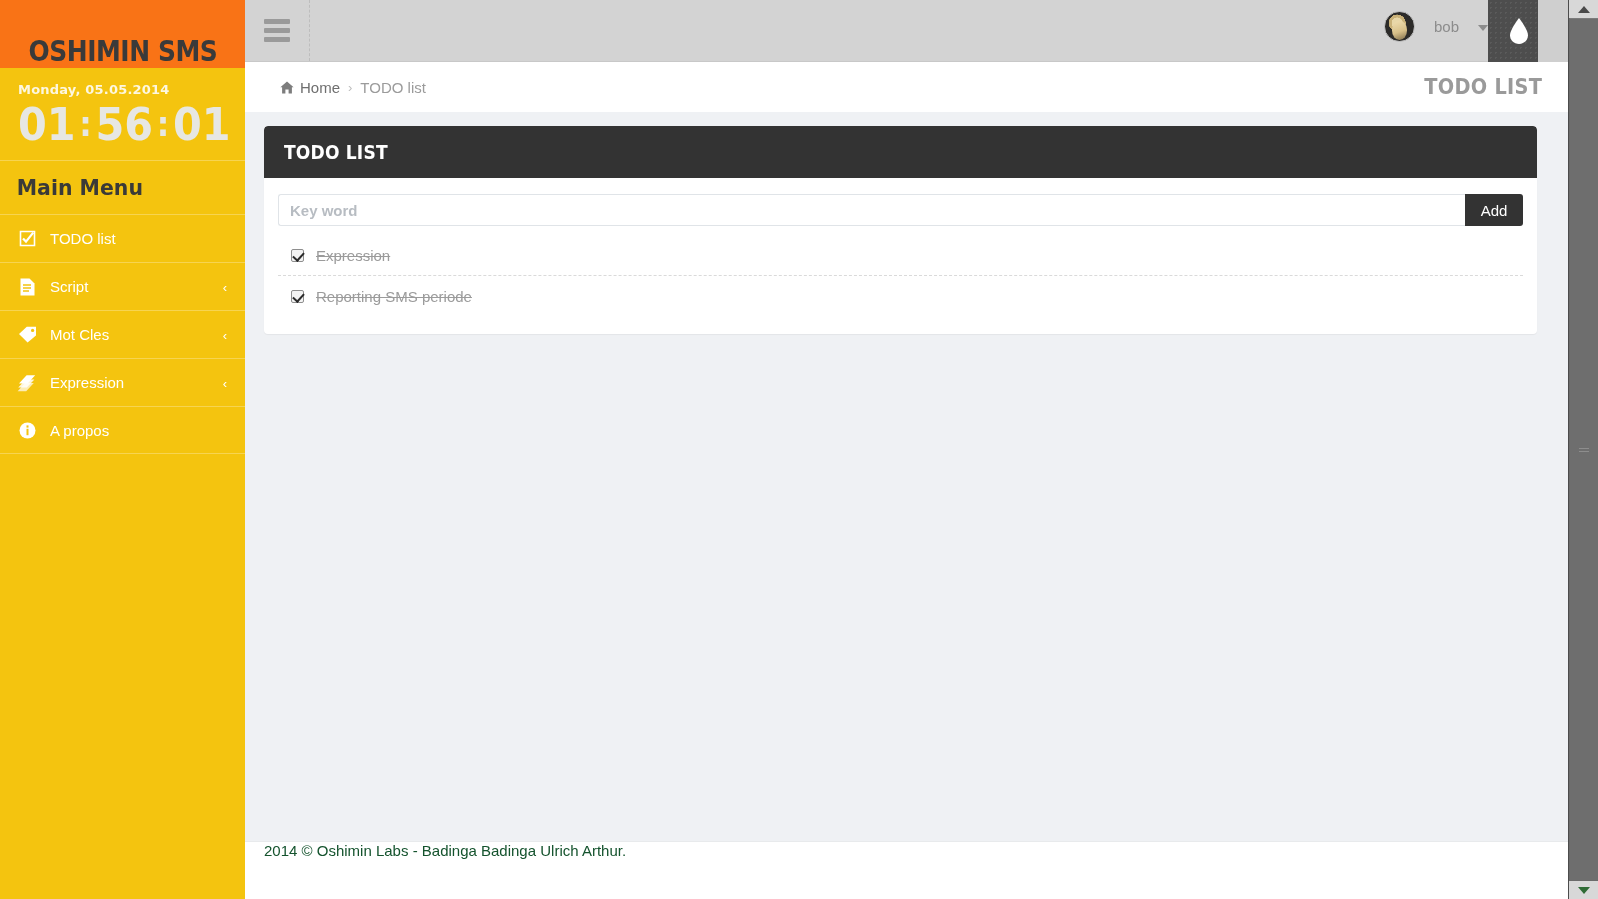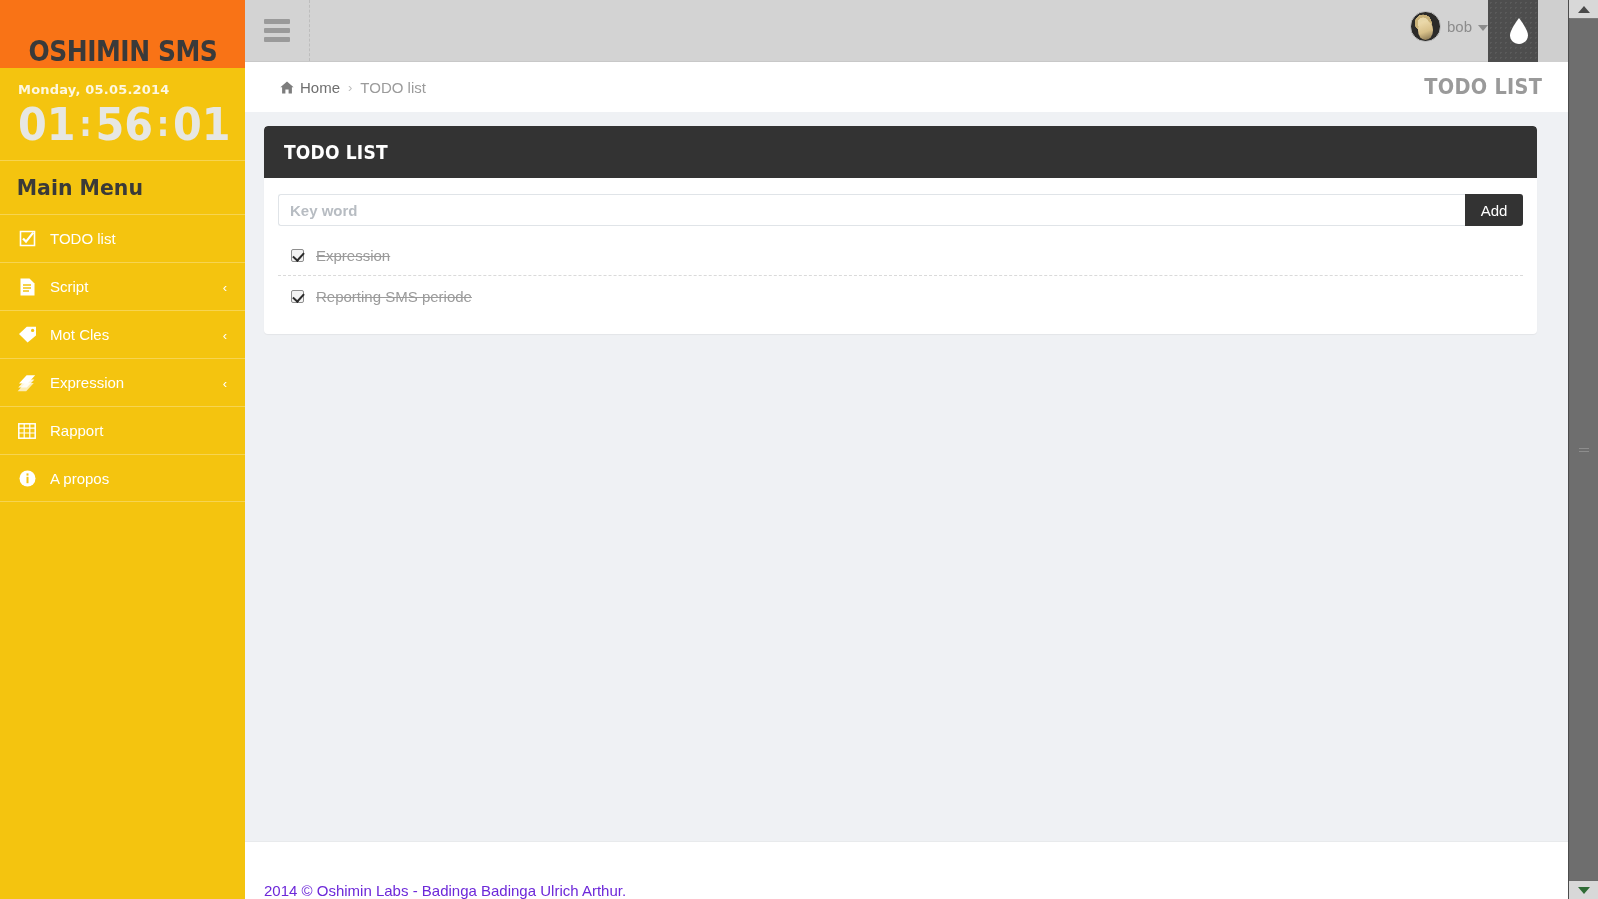--- a/index.html
+++ b/index.html
@@ -41,21 +41,21 @@
   }
   #sidebar-toggle .bars { width: 26px; }
   #sidebar-toggle .bars span {
     display: block; height: 5px; background: #9a9a9a;
     margin-bottom: 4px; border-radius: 1px;
   }
   #sidebar-toggle .bars span:last-child { margin-bottom: 0; }
 
   #user-area {
     position: absolute; right: 80px; top: 0; height: 53px;
-    display: flex; align-items: center; gap: 6px;
+    display: flex; align-items: center; gap: 19px;
     cursor: pointer;
   }
   #avatar {
     width: 31px; height: 31px; border-radius: 50%;
     background: radial-gradient(circle at 42% 38%, #e8d7a8 0 22%, #c9b178 23% 34%, #2c2b29 35% 100%);
     border: 1px solid #b9b9b9;
     overflow: hidden;
     position: relative;
   }
   #avatar::after {
@@ -249,23 +249,23 @@
   .todo-label {
     font-size: 15px;
     color: #9b9b9b;
     text-decoration: line-through;
     cursor: pointer;
   }
 
   #footer {
     position: absolute; left: 0; bottom: 0; width: 1323px; height: 58px;
     background: #ffffff;
-    display: flex; align-items: flex-end;
+    display: flex; align-items: flex-start;
     padding-left: 19px;
-    font-size: 15px; color: #6d28d9;
+    font-size: 15px; color: #14532d;
     border-top: 1px solid #e8eaec;
   }
 
   
   #scrollbar {
     position: absolute; right: 0; top: 0; width: 30px; height: 899px;
     background: #6b6b6b;
     z-index: 40;
     border-left: 1px solid #4c4c4c;
   }
@@ -378,29 +378,20 @@
             <path d="M2 9.5 L9.6 1.2 L18.2 1.2 L10.6 9.5 Z" fill="#ffffff"></path>
             <path d="M1.2 13.6 L8.8 5.4 L17.4 5.4 L9.8 13.6 Z" fill="#ffffff" opacity="0.85"></path>
             <path d="M0.6 17.2 L8.2 9 L16.8 9 L9.2 17.2 Z" fill="#ffffff" opacity="0.7"></path>
           </svg>
         </span>
         <span class="mi-label">Expression</span>
         <span class="mi-arrow">‹</span>
       </div>
       <div class="menu-item">
         <span class="mi-icon">
-          <svg width="18" height="16" viewBox="0 0 18 16">
-            <rect x="0.8" y="0.8" width="16.4" height="14.4" fill="none" stroke="#ffffff" stroke-width="1.5"></rect>
-            <path d="M0.8 5.2 h16.4 M0.8 10 h16.4 M6.2 0.8 v14.4 M11.8 0.8 v14.4" stroke="#ffffff" stroke-width="1.2"></path>
-          </svg>
-        </span>
-        <span class="mi-label">Rapport</span>
-      </div>
-      <div class="menu-item">
-        <span class="mi-icon">
           <svg width="17" height="17" viewBox="0 0 17 17">
             <circle cx="8.5" cy="8.5" r="8" fill="#ffffff"></circle>
             <rect x="7.5" y="6.8" width="2" height="6.4" fill="#f4c40f"></rect>
             <rect x="7.5" y="3.4" width="2" height="2.2" fill="#f4c40f"></rect>
           </svg>
         </span>
         <span class="mi-label">A propos</span>
       </div>
     </div>
 </div>

